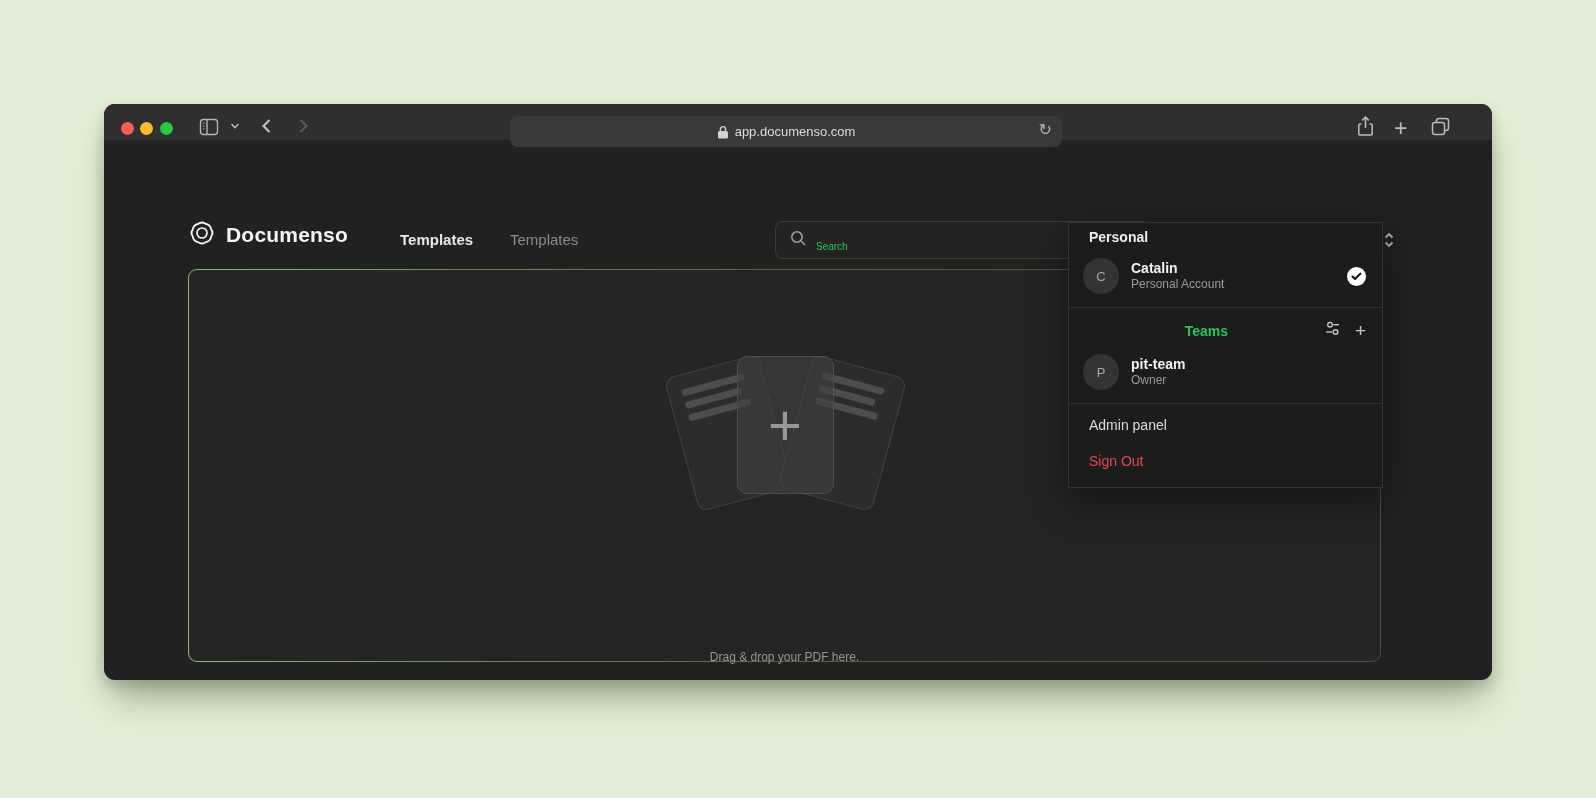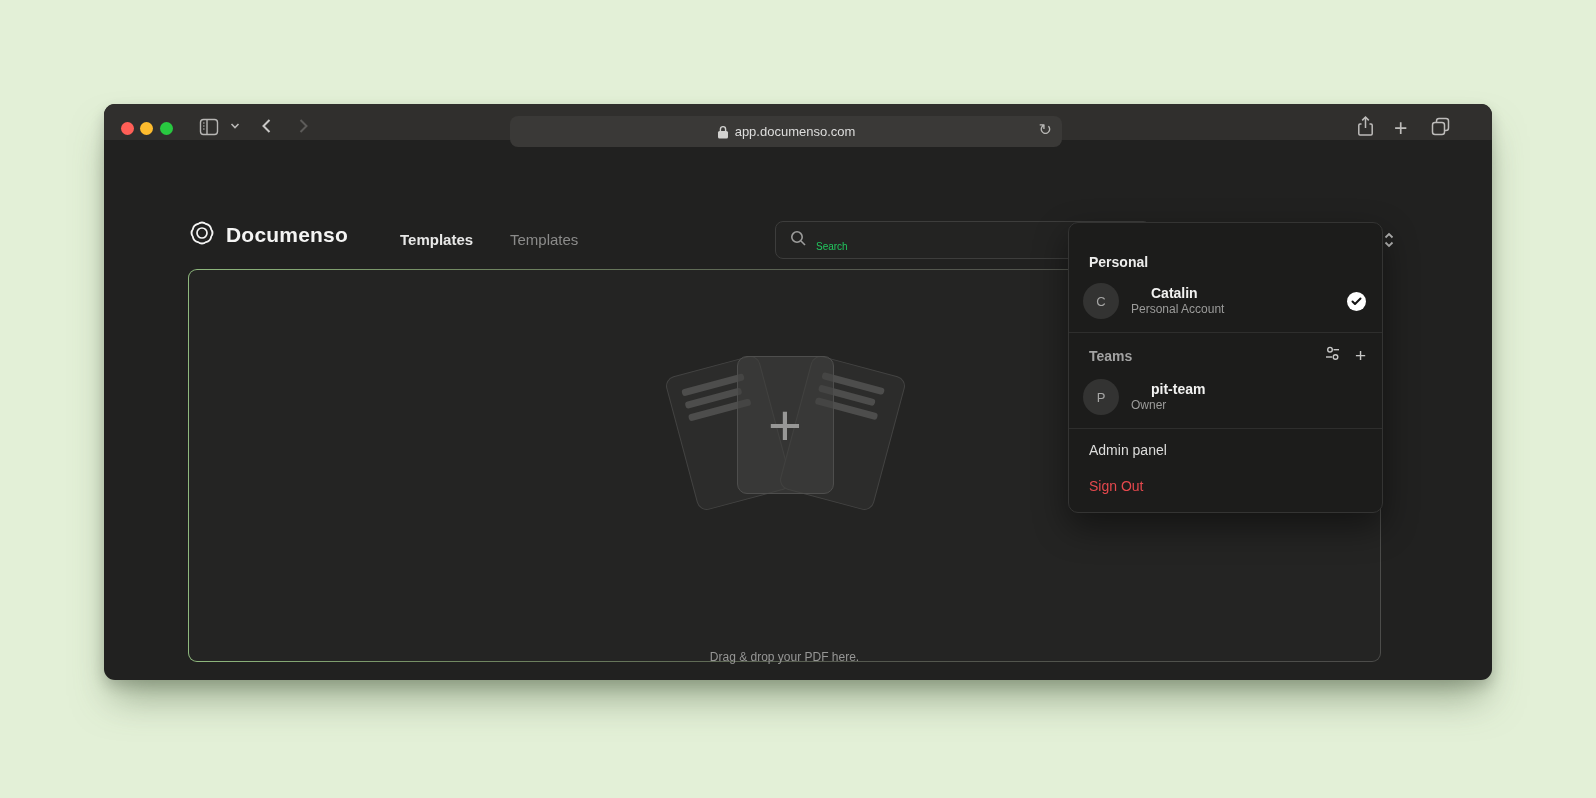--- a/index.html
+++ b/index.html
@@ -41,21 +41,21 @@
     position:absolute; left:671px; top:69px; width:376px; height:38px;
     background:#232322; border:1px solid #3d3d3c; border-radius:8px;
     display:flex; align-items:center; padding:0 10px 0 14px; gap:9px;
   }
   .searchbar .s-text { color:#22c55e; font-size:10px; flex:1;margin-top:12px; }
   .kbd-badge { background:#3a3a39; color:#b0b0af; font-size:12px; border-radius:5px; padding:3px 7px; }
   .account-btn { position:absolute; left:1096px; top:66px; width:196px; height:44px; display:flex; align-items:center; gap:11px; }
   .avatar { border-radius:50%; background:#3a3a38; color:#b5b5b4; display:flex; align-items:center; justify-content:center; flex:0 0 auto; }
   .avatar-34 { width:34px; height:34px; font-size:13px; }
   .avatar-36 { width:36px; height:36px; font-size:13px; background:#333332; color:#a6a6a5; }
-  .acct-name { color:#f2f2f1; font-size:14px; font-weight:700; line-height:17px;margin-left:20px; }
+  .acct-name { color:#f2f2f1; font-size:14px; font-weight:700; line-height:17px; }
   .acct-sub  { color:#9b9b9a; font-size:12px; line-height:15px; }
   .updown { margin-left:auto; color:#b3b3b2; display:flex; }
   
   .dropzone-border {
     position:absolute; left:84px; top:165px; width:1193px; height:393px;
     border-radius:9px; padding:1px;
     background:linear-gradient(90deg,#8fb97e 0%, #728a62 22%, #55594f 55%, #4c4c4a 100%);
   }
   .dropzone-inner { width:100%; height:100%; border-radius:8px; background:#242423; position:relative; }
   .stack { position:absolute; left:50%; top:86px; width:0; height:0; }
@@ -71,26 +71,26 @@
   .card .bar:nth-child(2){ width:58px; }
   .plus-glyph {
     position:absolute; inset:0; display:flex; align-items:center; justify-content:center;
     color:#979796; font-size:58px; font-weight:200; line-height:1;
   }
   .dz-title { position:absolute; left:0; right:0; top:351px; text-align:center; color:#ededec; font-size:17px; font-weight:700; }
   .dz-sub   { position:absolute; left:0; right:0; top:380px; text-align:center; color:#969695; font-size:12px; }
   
   .menu {
     position:absolute; left:964px; top:118px; width:315px; z-index:20;
-    background:#1c1c1b; border:1px solid #343433; border-radius:10px;
-    box-shadow:0 14px 34px rgba(0,0,0,.45); padding:27px 0 8px 0;
+    background:#1c1c1b; border:1px solid #343433; border-radius:0;
+    box-shadow:0 14px 34px rgba(0,0,0,.45); padding:2px 0 8px 0;
   }
   .menu-heading { padding:4px 20px 8px 20px; color:#ededec; font-size:14px; font-weight:700; }
   .menu-heading-row { display:flex; align-items:center; padding:9px 16px 8px 20px; }
-  .menu-heading-row .mh-label { color:#a3a3a3; font-size:14px; font-weight:700; flex:1; }
+  .menu-heading-row .mh-label { color:#22c55e; font-size:14px; font-weight:700; flex:1;text-align:center; }
   .mh-icons { display:flex; align-items:center; gap:14px; color:#c7c7c6; }
   .acct-row { display:flex; align-items:center; gap:12px; padding:5px 16px 10px 14px; }
   .acct-row .texts { flex:1; }
   .check-badge {
     width:19px; height:19px; border-radius:50%; background:#ffffff; color:#111;
     display:flex; align-items:center; justify-content:center; flex:0 0 auto;
   }
   .menu-divider { height:1px; background:#2e2e2d; margin:3px 0 3px 0; }
   .menu-item { padding:10px 20px; color:#dcdcdb; font-size:14px; }
   .menu-item.danger { color:#e5484d; }

